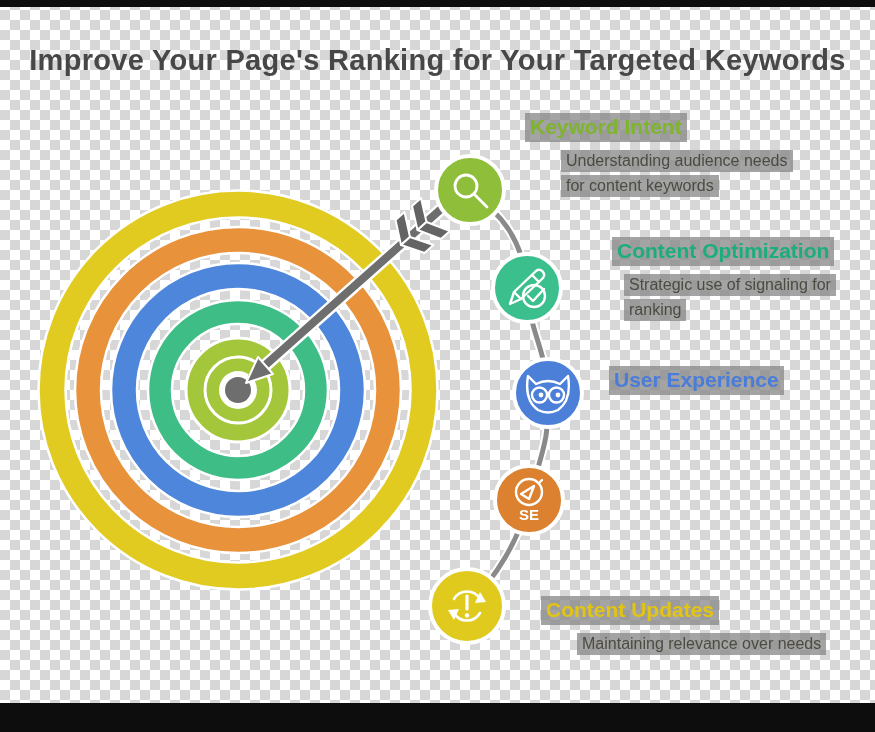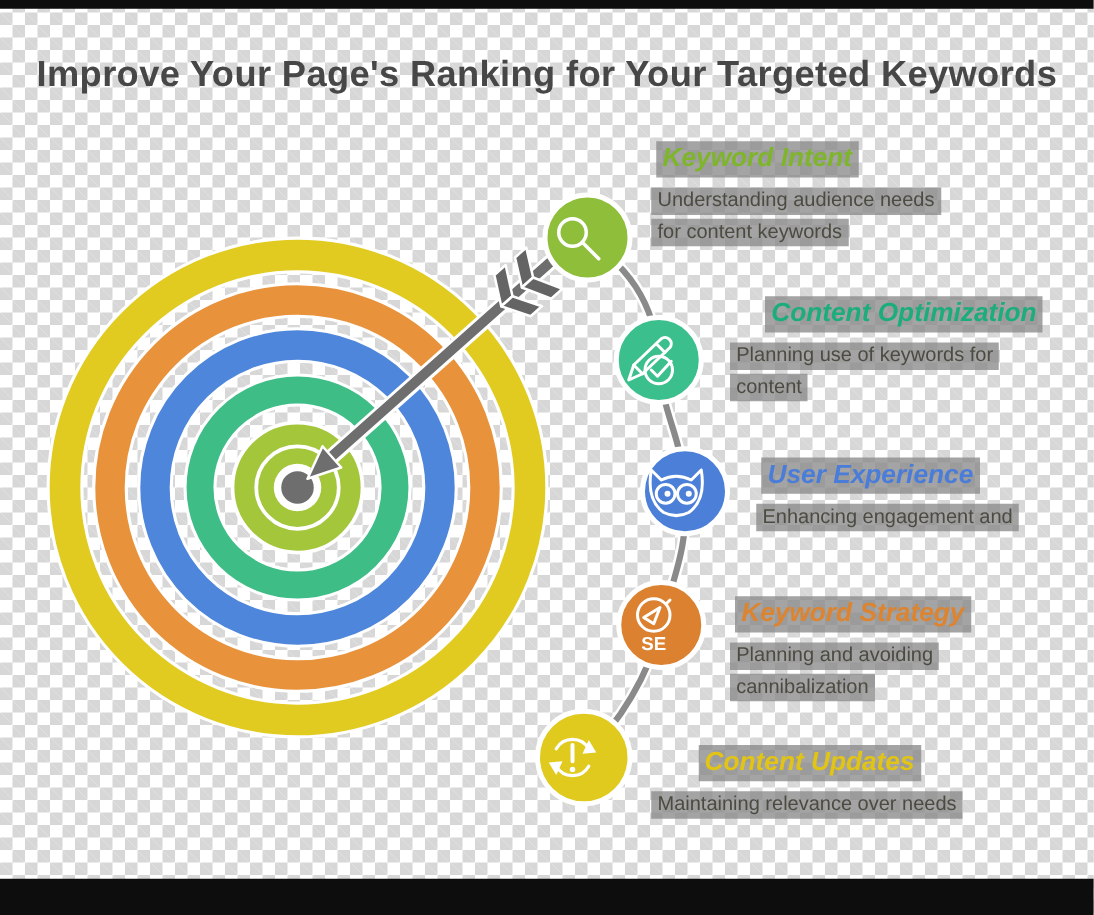--- a/index.html
+++ b/index.html
@@ -23,40 +23,41 @@
     margin:0;text-align:center;
     font-size:29px;font-weight:700;letter-spacing:.3px;
     color:#474747;
   }
   .art{position:absolute;top:0;left:0;z-index:1;}
   .node{
     position:absolute;z-index:3;
     box-sizing:border-box;
     width:72px;height:72px;
     border:4px solid #ffffff;border-radius:50%;
-    display:flex;align-items:center;
+    display:flex;align-items:center;justify-content:center;
   }
   .node svg{display:block;}
   .n1{left:434px;top:154px;}
   .n2{left:491px;top:252px;}
   .n3{left:512px;top:357px;}
   .n4{left:493px;top:464px;}
   .n5{left:428px;top:567px;width:78px;height:78px;}
   .entry{position:absolute;z-index:2;}
   .e1{left:521px;top:113px;}
   .e2{left:584px;top:237px;}
   .e3{left:605px;top:366px;}
   .e4{left:584px;top:477px;}
-  .e5{left:521px;top:596px;text-align:center;}
+  .e5{left:537px;top:596px;}
   .heading{font-size:21px;font-weight:700;line-height:26px;}
-  .heading .band{margin-left:4px;font-style:italic;}
+  .heading .band{margin-left:4px;}
   .band{
     display:inline-block;
     background:rgba(138,138,138,0.78);
     padding:1px 5px 2px 5px;
+    margin-left:40px;
   }
   .desc{margin-top:8px;font-size:16px;line-height:19px;color:#4c4b42;}
   .desc .line{margin-bottom:3px;}
 </style>
 </head>
 <body>
 
 <div class="page">
 
   <div class="bar top"></div>
@@ -157,39 +158,31 @@
     <div class="heading"><span class="band" style="color: rgb(126, 181, 43);">Keyword Intent</span></div>
     <div class="desc">
       <div class="line"><span class="band">Understanding audience needs</span></div>
       <div class="line"><span class="band">for content keywords</span></div>
     </div>
   </div>
 
   <div class="entry e2">
     <div class="heading"><span class="band" style="color: rgb(28, 173, 124); margin-left: 28px;">Content Optimization</span></div>
     <div class="desc">
-      <div class="line"><span class="band">Planning use of keywords for</span></div>
-      <div class="line"><span class="band">content</span></div>
+      <div class="line"><span class="band">Strategic use of signaling for</span></div>
+      <div class="line"><span class="band">ranking</span></div>
     </div>
   </div>
 
   <div class="entry e3">
     <div class="heading"><span class="band" style="color: rgb(74, 124, 217);">User Experience</span></div>
     <div class="desc">
-      <div class="line"><span class="band">Enhancing engagement and</span></div>
     </div>
   </div>
 
-  <div class="entry e4">
-    <div class="heading"><span class="band" style="color: rgb(220, 132, 48);">Keyword Strategy</span></div>
-    <div class="desc">
-      <div class="line"><span class="band">Planning and avoiding</span></div>
-      <div class="line"><span class="band">cannibalization</span></div>
-    </div>
-  </div>
 
   <div class="entry e5">
     <div class="heading"><span class="band" style="color: rgb(226, 196, 20);">Content Updates</span></div>
     <div class="desc">
       <div class="line"><span class="band">Maintaining relevance over needs</span></div>
     </div>
   </div>
 
   <div class="bar bottom"></div>
 </div>

